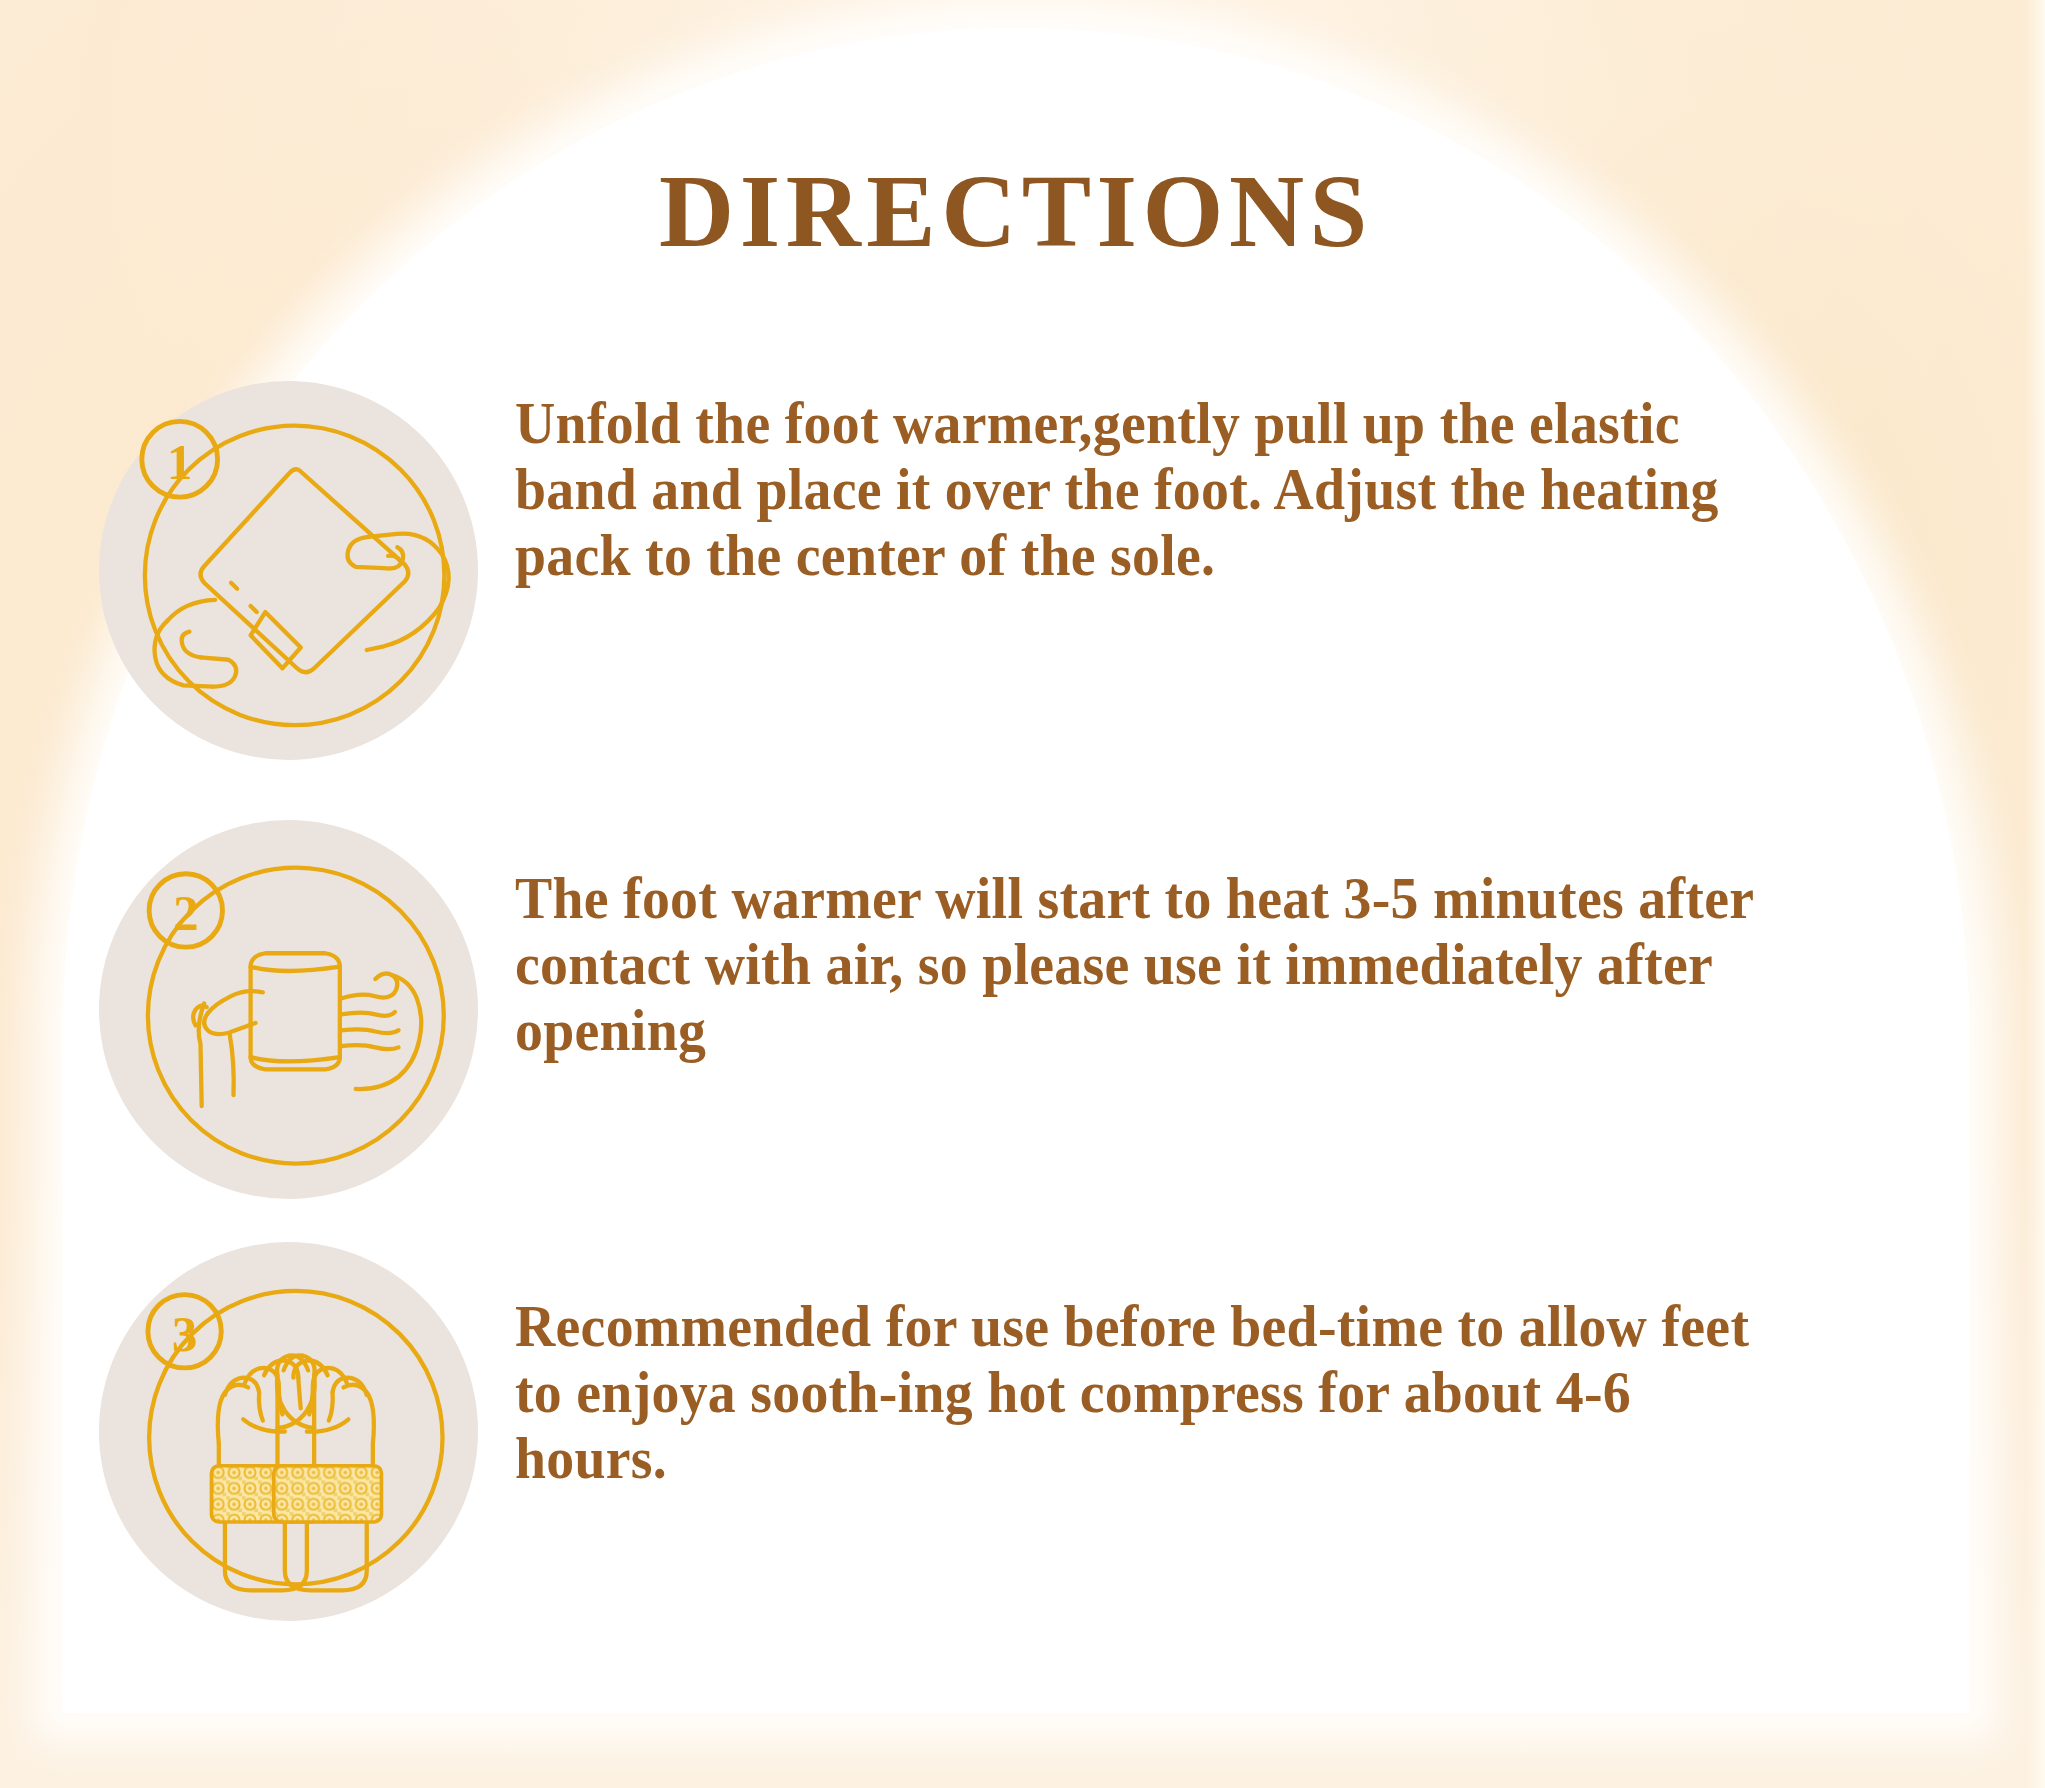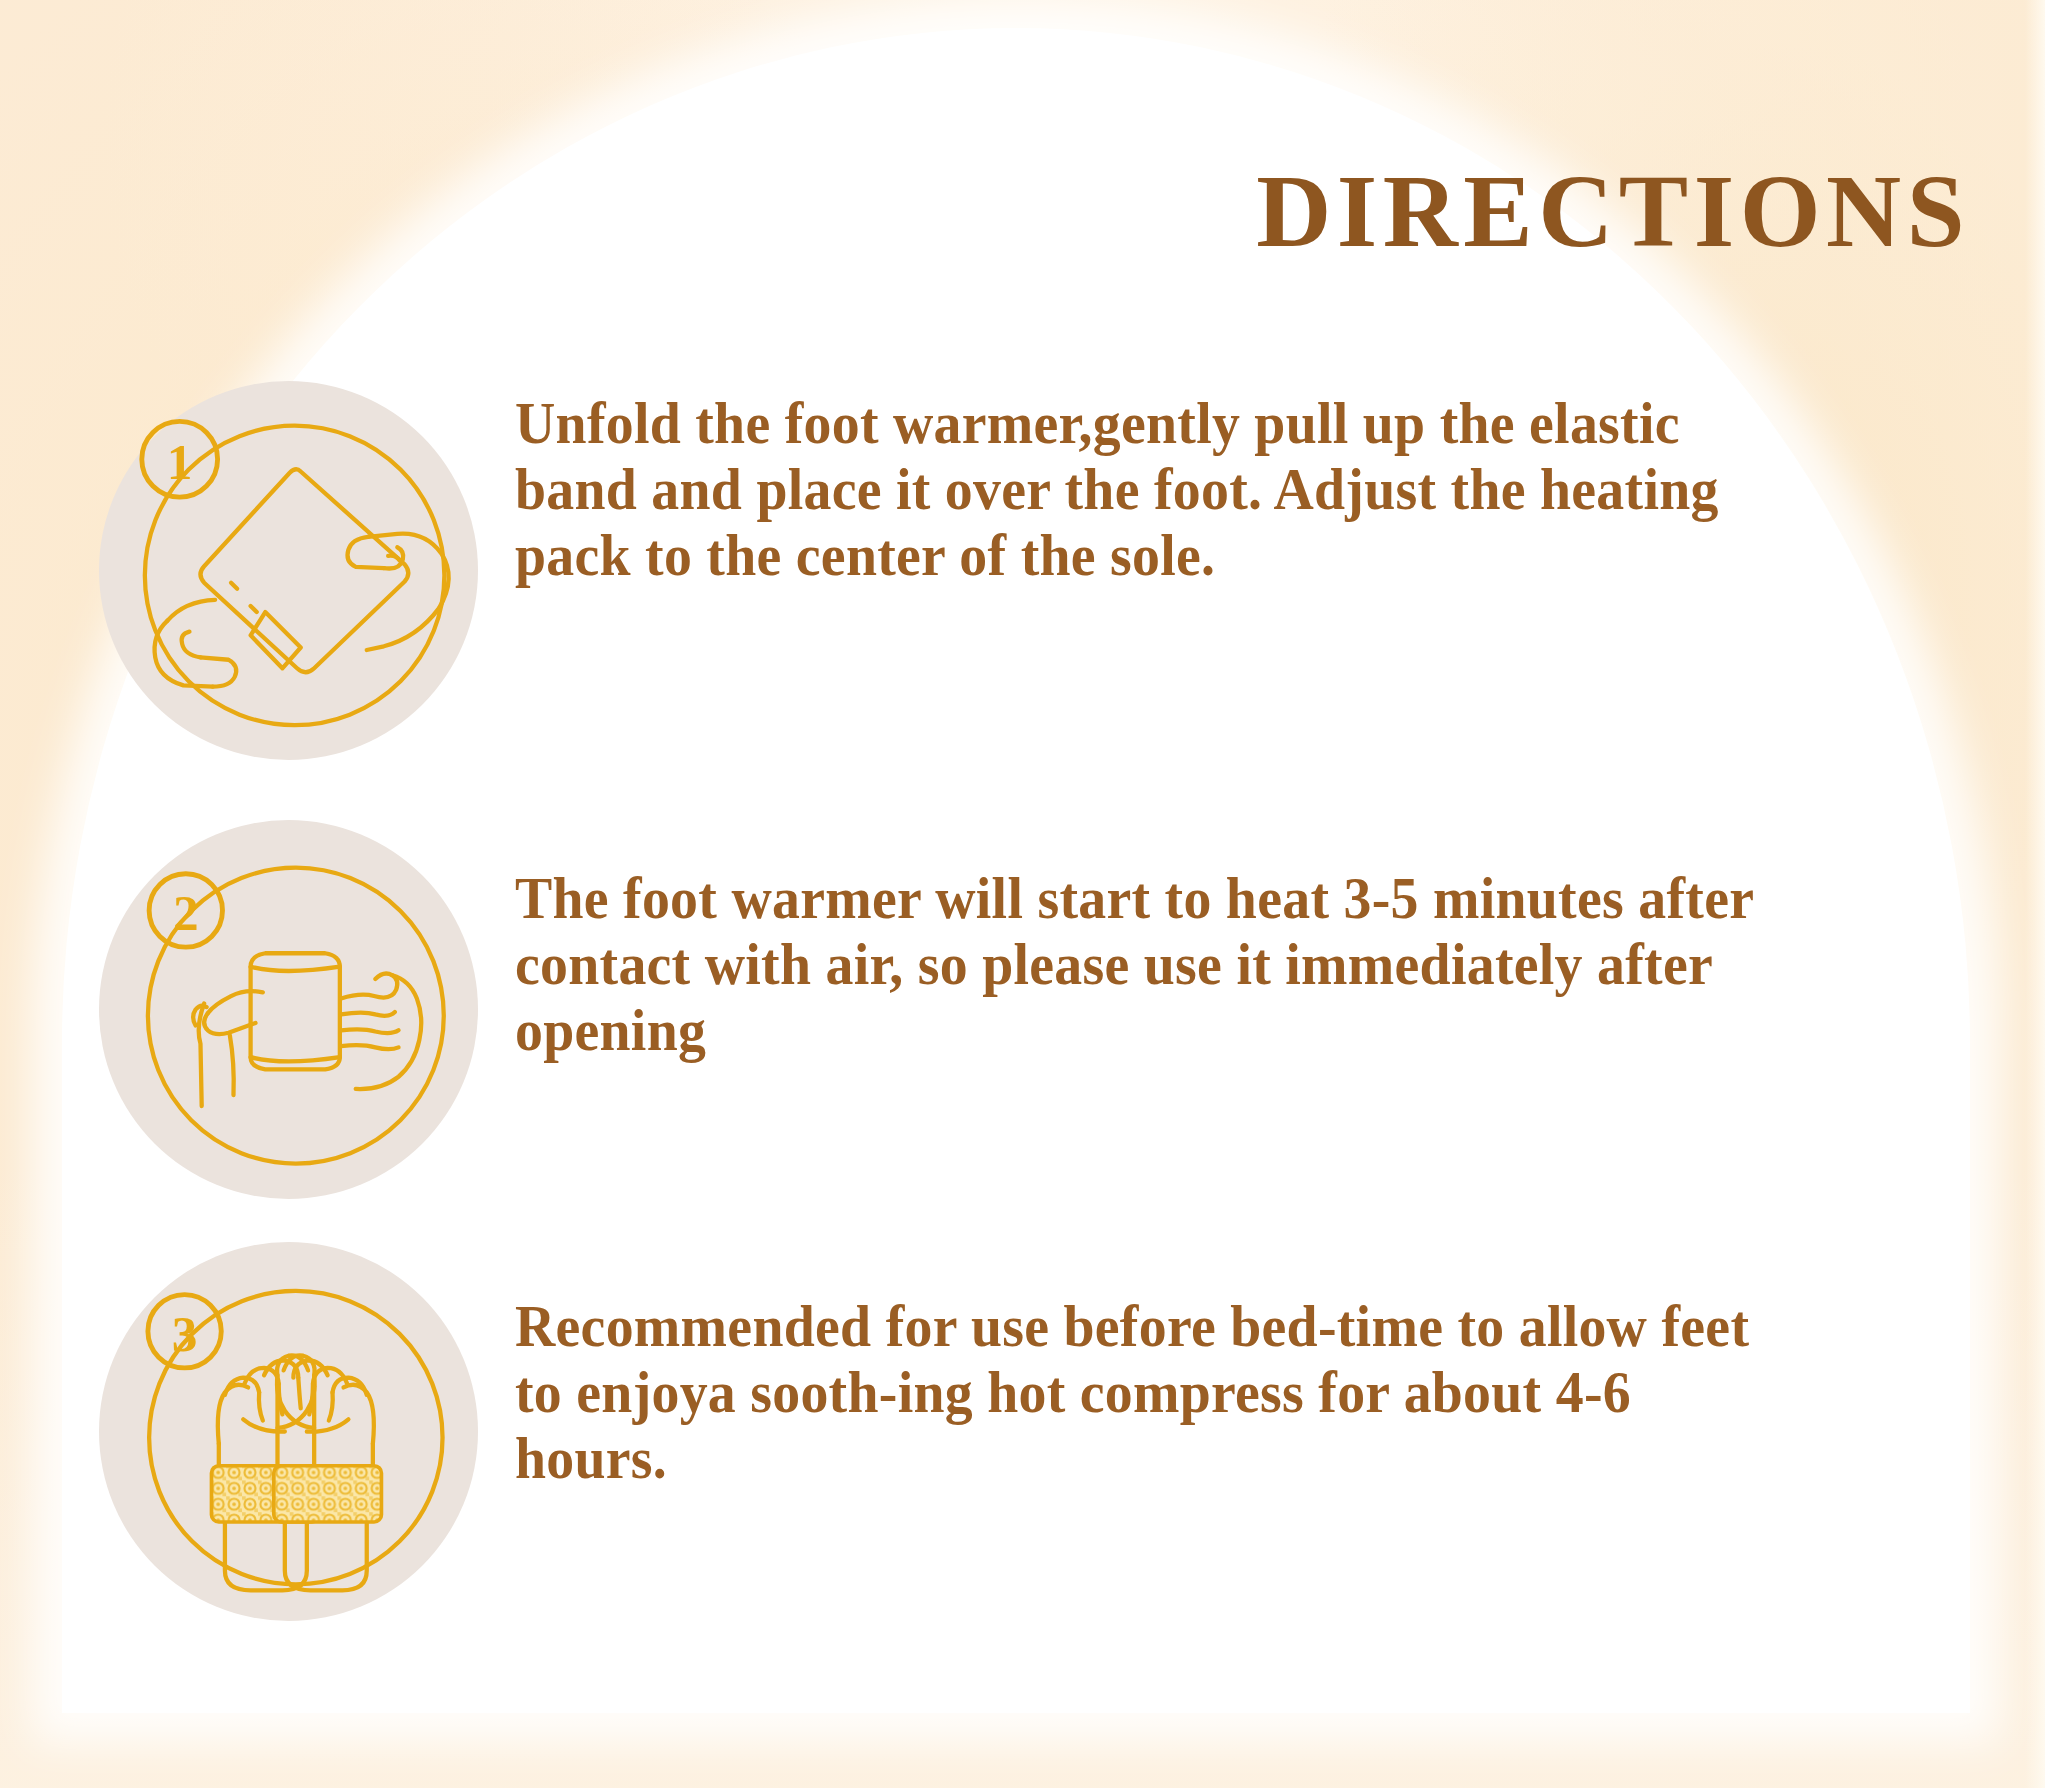--- a/index.html
+++ b/index.html
@@ -65,21 +65,21 @@
     top: 28px;
     width: 1908px;
     height: 1685px;
   }
 
   #page-title {
     position: absolute;
     left: 0;
     top: 131px;
     width: 1908px;
-    text-align: right;
+    text-align: center;
     font-family: "Liberation Serif", "DejaVu Serif", serif;
     font-weight: bold;
     font-size: 104px;
     letter-spacing: 5.5px;
     color: #8E5620;
     line-height: 1;
   }
 
   #steps {
     position: absolute;

